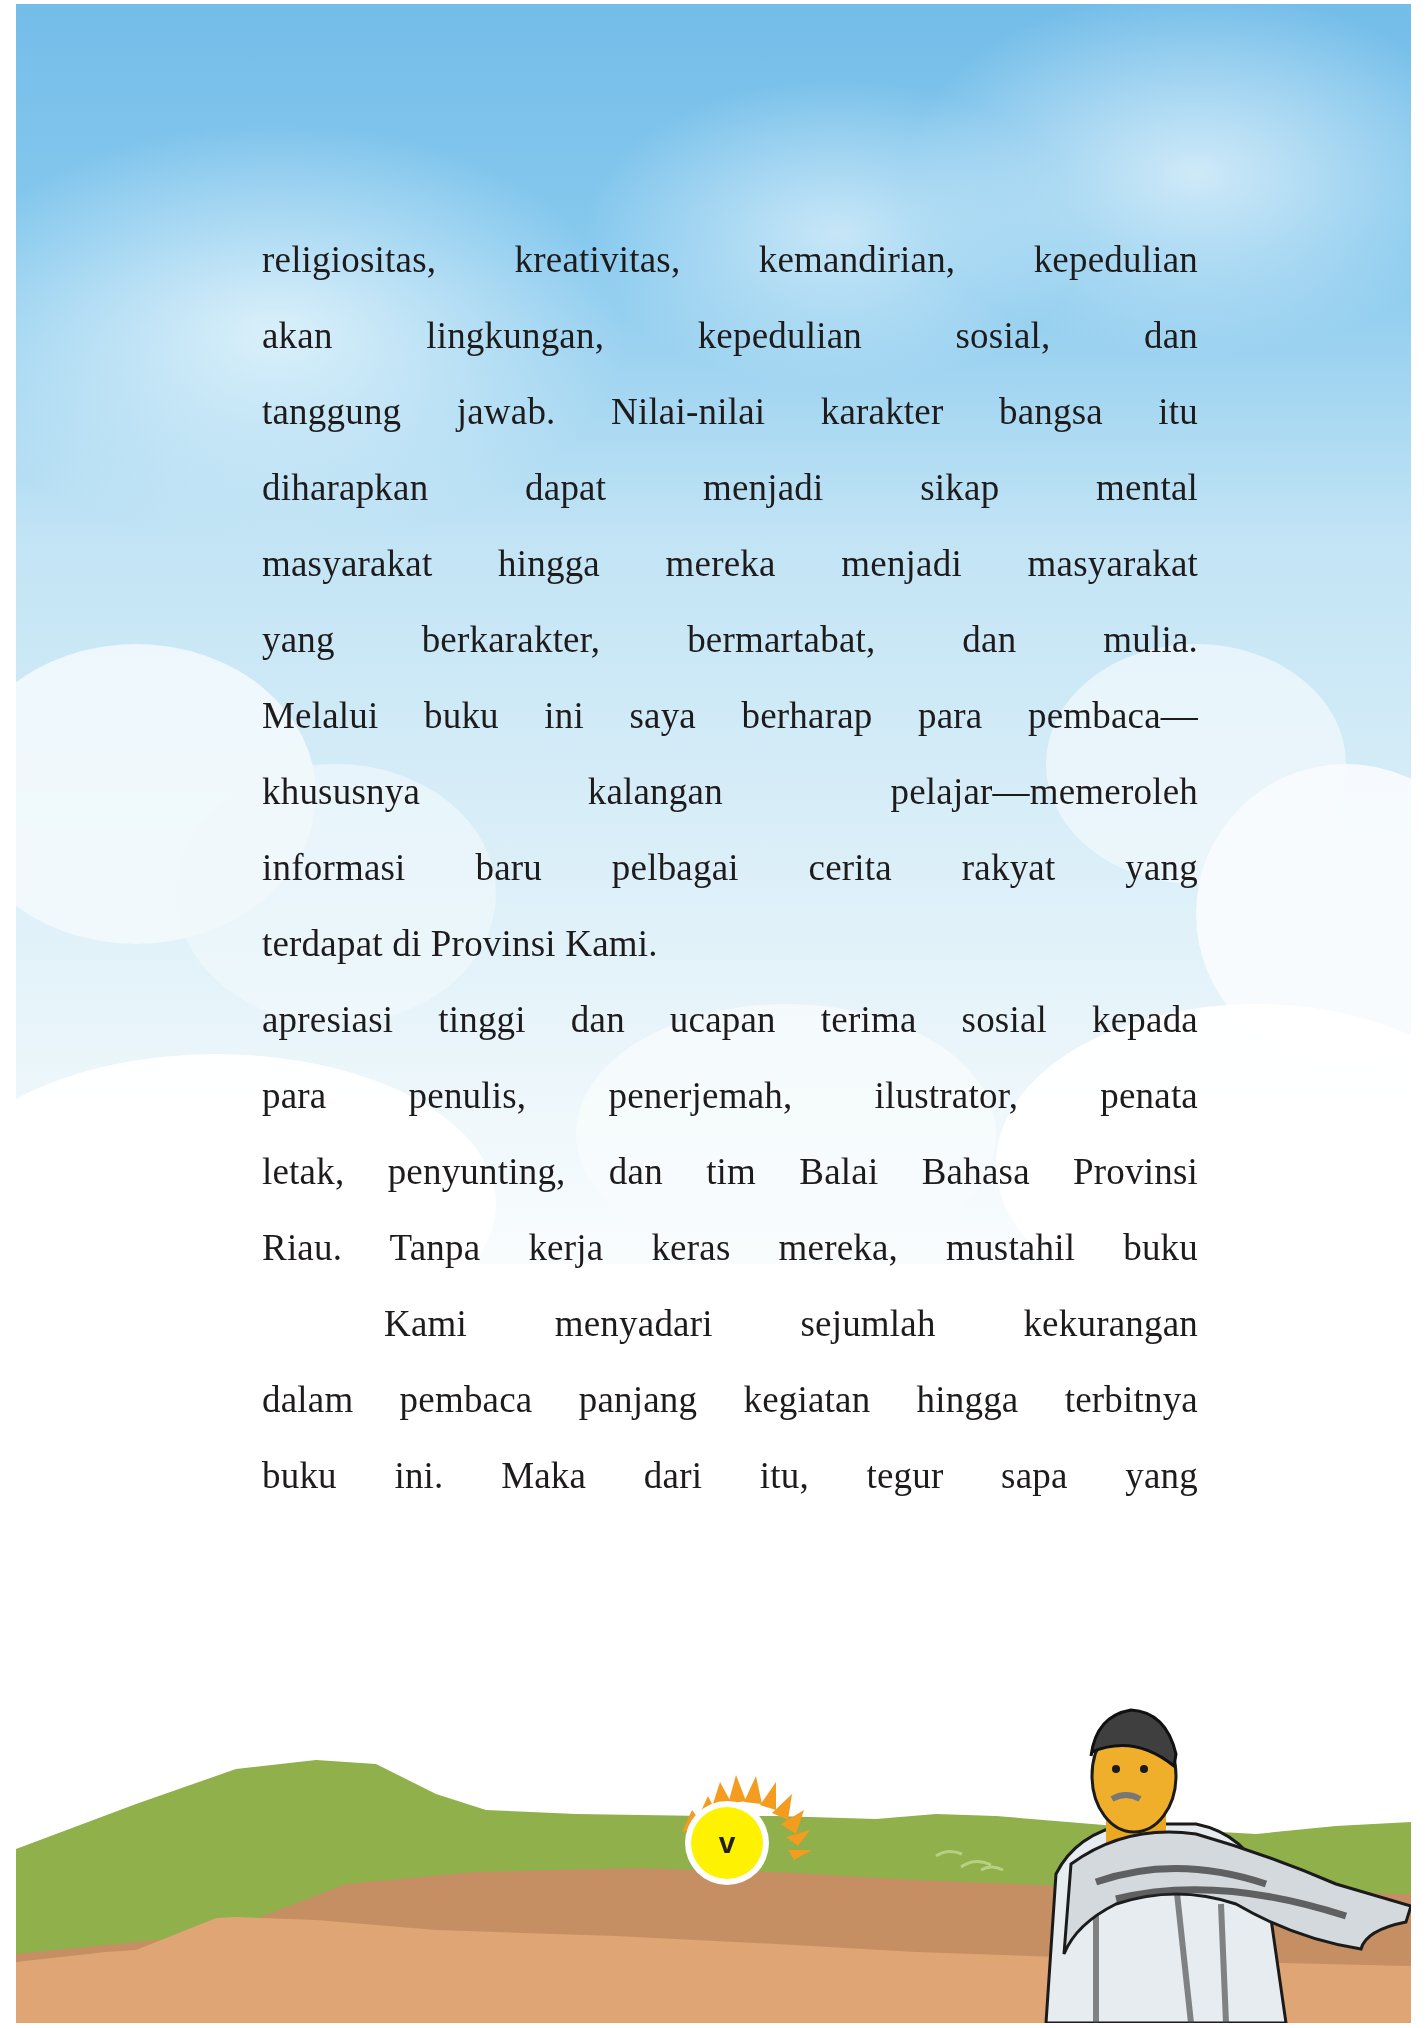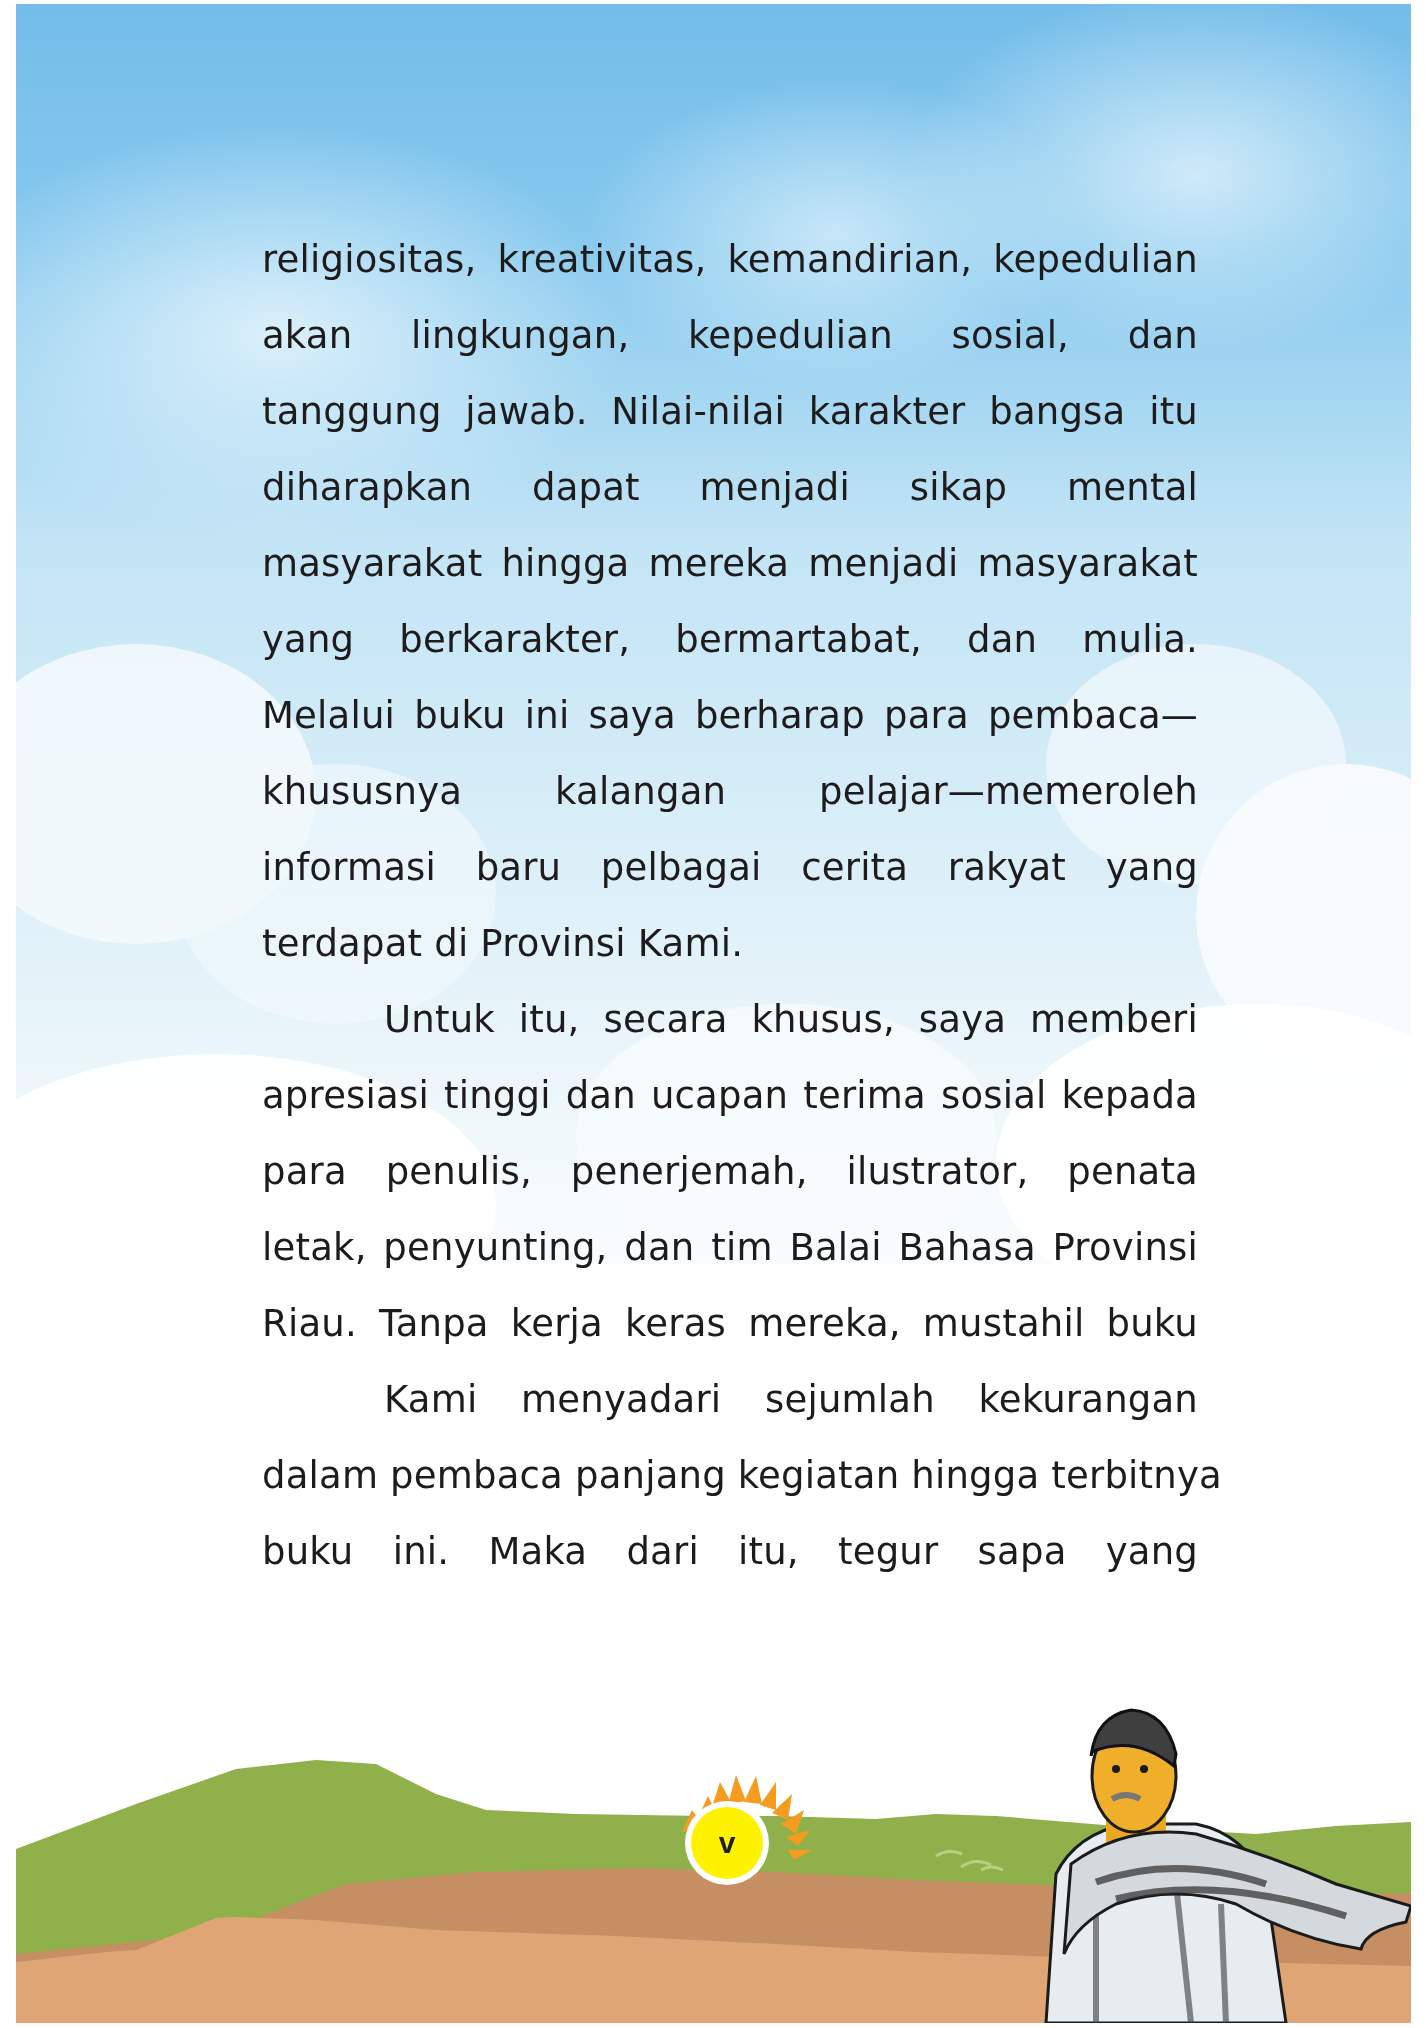--- a/index.html
+++ b/index.html
@@ -26,20 +26,21 @@
   .cloud.c6 { left: -80px; top: 1050px; width: 560px; height: 300px; background: rgba(255,255,255,0.95); }
   .cloud.c7 { left: 980px; top: 1000px; width: 520px; height: 320px; background: rgba(255,255,255,0.95); }
   .whitefade { position: absolute; left: 0; top: 1260px; width: 100%; height: 760px; background: #ffffff; }
 
   .landscape { position: absolute; left: 0; top: 0; width: 100%; height: 100%; }
 
   .text-block {
     position: absolute; left: 262px; top: 222px; width: 936px;
     color: #1e1b1c; font-size: 37px; line-height: 76px; letter-spacing: 0.2px;
     text-align: justify;
+    font-family: Liberation Serif, serif;
   }
   .text-block .indent { text-indent: 122px; }
   .text-block .line { display: block; text-align: justify; text-align-last: justify; height: 76px; white-space: nowrap; }
   .text-block .line.last { text-align-last: left; }
   .text-block .line.indent { text-indent: 122px; }
 
   .page-number {
     position: absolute; left: 685px; top: 1801px; width: 84px; height: 84px;
     border-radius: 50%; background: #ffffff;
   }
@@ -113,21 +114,20 @@
     <span class="line">tanggung jawab. Nilai-nilai karakter bangsa itu</span>
     <span class="line">diharapkan dapat menjadi sikap mental</span>
     <span class="line">masyarakat hingga mereka menjadi masyarakat</span>
     <span class="line">yang berkarakter, bermartabat, dan mulia.</span>
     <span class="line">Melalui buku ini saya berharap para pembaca—</span>
     <span class="line">khususnya kalangan pelajar—memeroleh</span>
     <span class="line">informasi baru pelbagai cerita rakyat yang</span>
     <span class="line last">terdapat di Provinsi Kami.</span>
   </div>
   <div>
-    <span class="line indent">Untuk itu, secara khusus, saya memberi</span>
     <span class="line">apresiasi tinggi dan ucapan terima sosial kepada</span>
     <span class="line">para penulis, penerjemah, ilustrator, penata</span>
     <span class="line">letak, penyunting, dan tim Balai Bahasa Provinsi</span>
     <span class="line">Riau. Tanpa kerja keras mereka, mustahil buku</span>
   </div>
   <div>
     <span class="line indent">Kami menyadari sejumlah kekurangan</span>
     <span class="line">dalam pembaca panjang kegiatan hingga terbitnya</span>
     <span class="line">buku ini. Maka dari itu, tegur sapa yang</span>
   </div>

